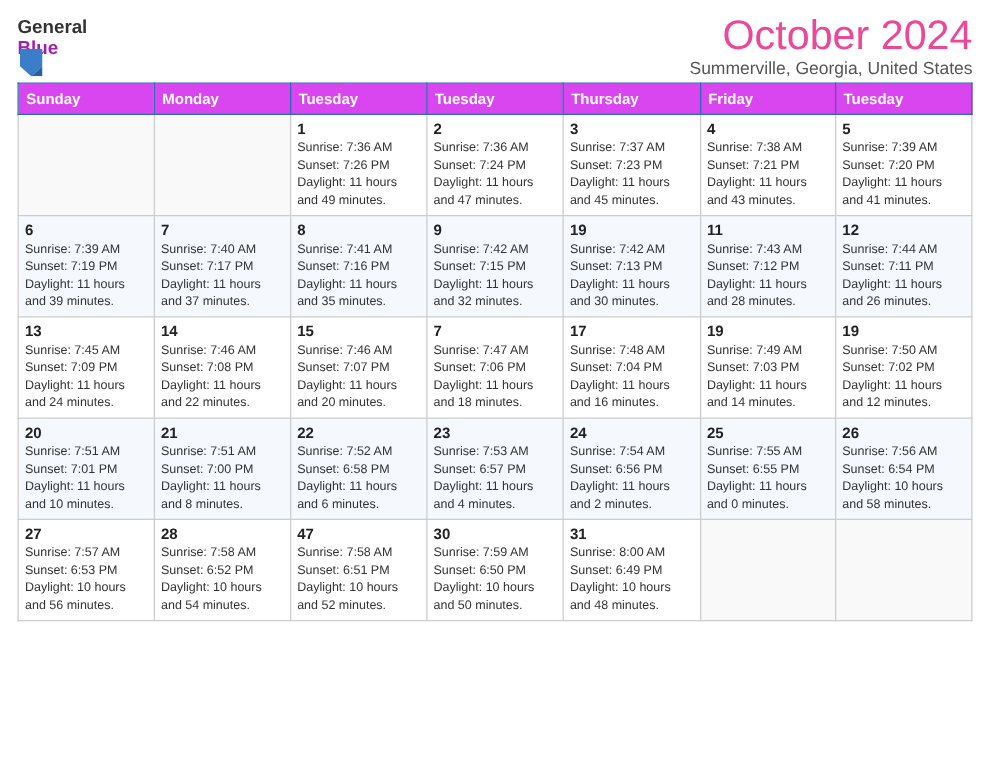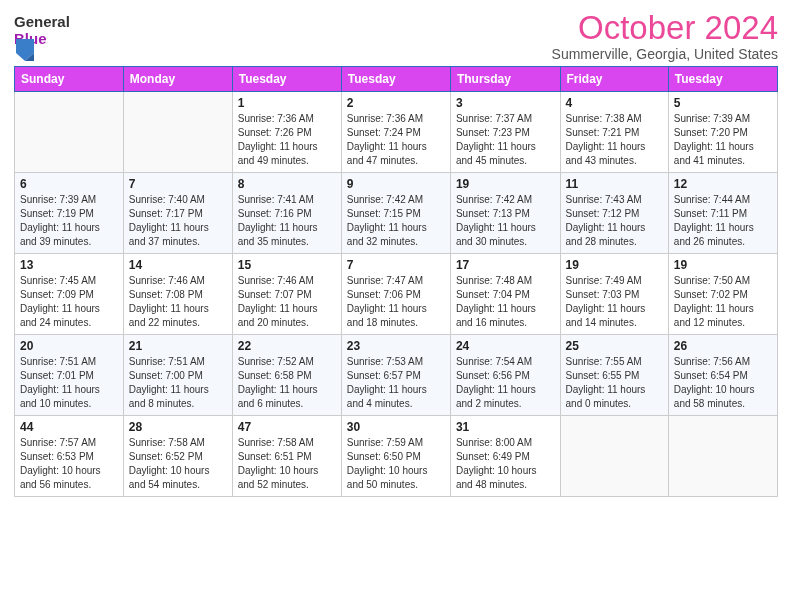--- a/index.html
+++ b/index.html
@@ -246,21 +246,21 @@
             <span class="day-num">25</span>
             <div class="day-info">Sunrise: 7:55 AM<br>Sunset: 6:55 PM<br>Daylight: 11 hours and 0 minutes.</div>
           </td>
           <td>
             <span class="day-num">26</span>
             <div class="day-info">Sunrise: 7:56 AM<br>Sunset: 6:54 PM<br>Daylight: 10 hours and 58 minutes.</div>
           </td>
         </tr>
         <tr>
           <td>
-            <span class="day-num">44</span>
+            <span class="day-num">27</span>
             <div class="day-info">Sunrise: 7:57 AM<br>Sunset: 6:53 PM<br>Daylight: 10 hours and 56 minutes.</div>
           </td>
           <td>
             <span class="day-num">28</span>
             <div class="day-info">Sunrise: 7:58 AM<br>Sunset: 6:52 PM<br>Daylight: 10 hours and 54 minutes.</div>
           </td>
           <td>
             <span class="day-num">47</span>
             <div class="day-info">Sunrise: 7:58 AM<br>Sunset: 6:51 PM<br>Daylight: 10 hours and 52 minutes.</div>
           </td>

